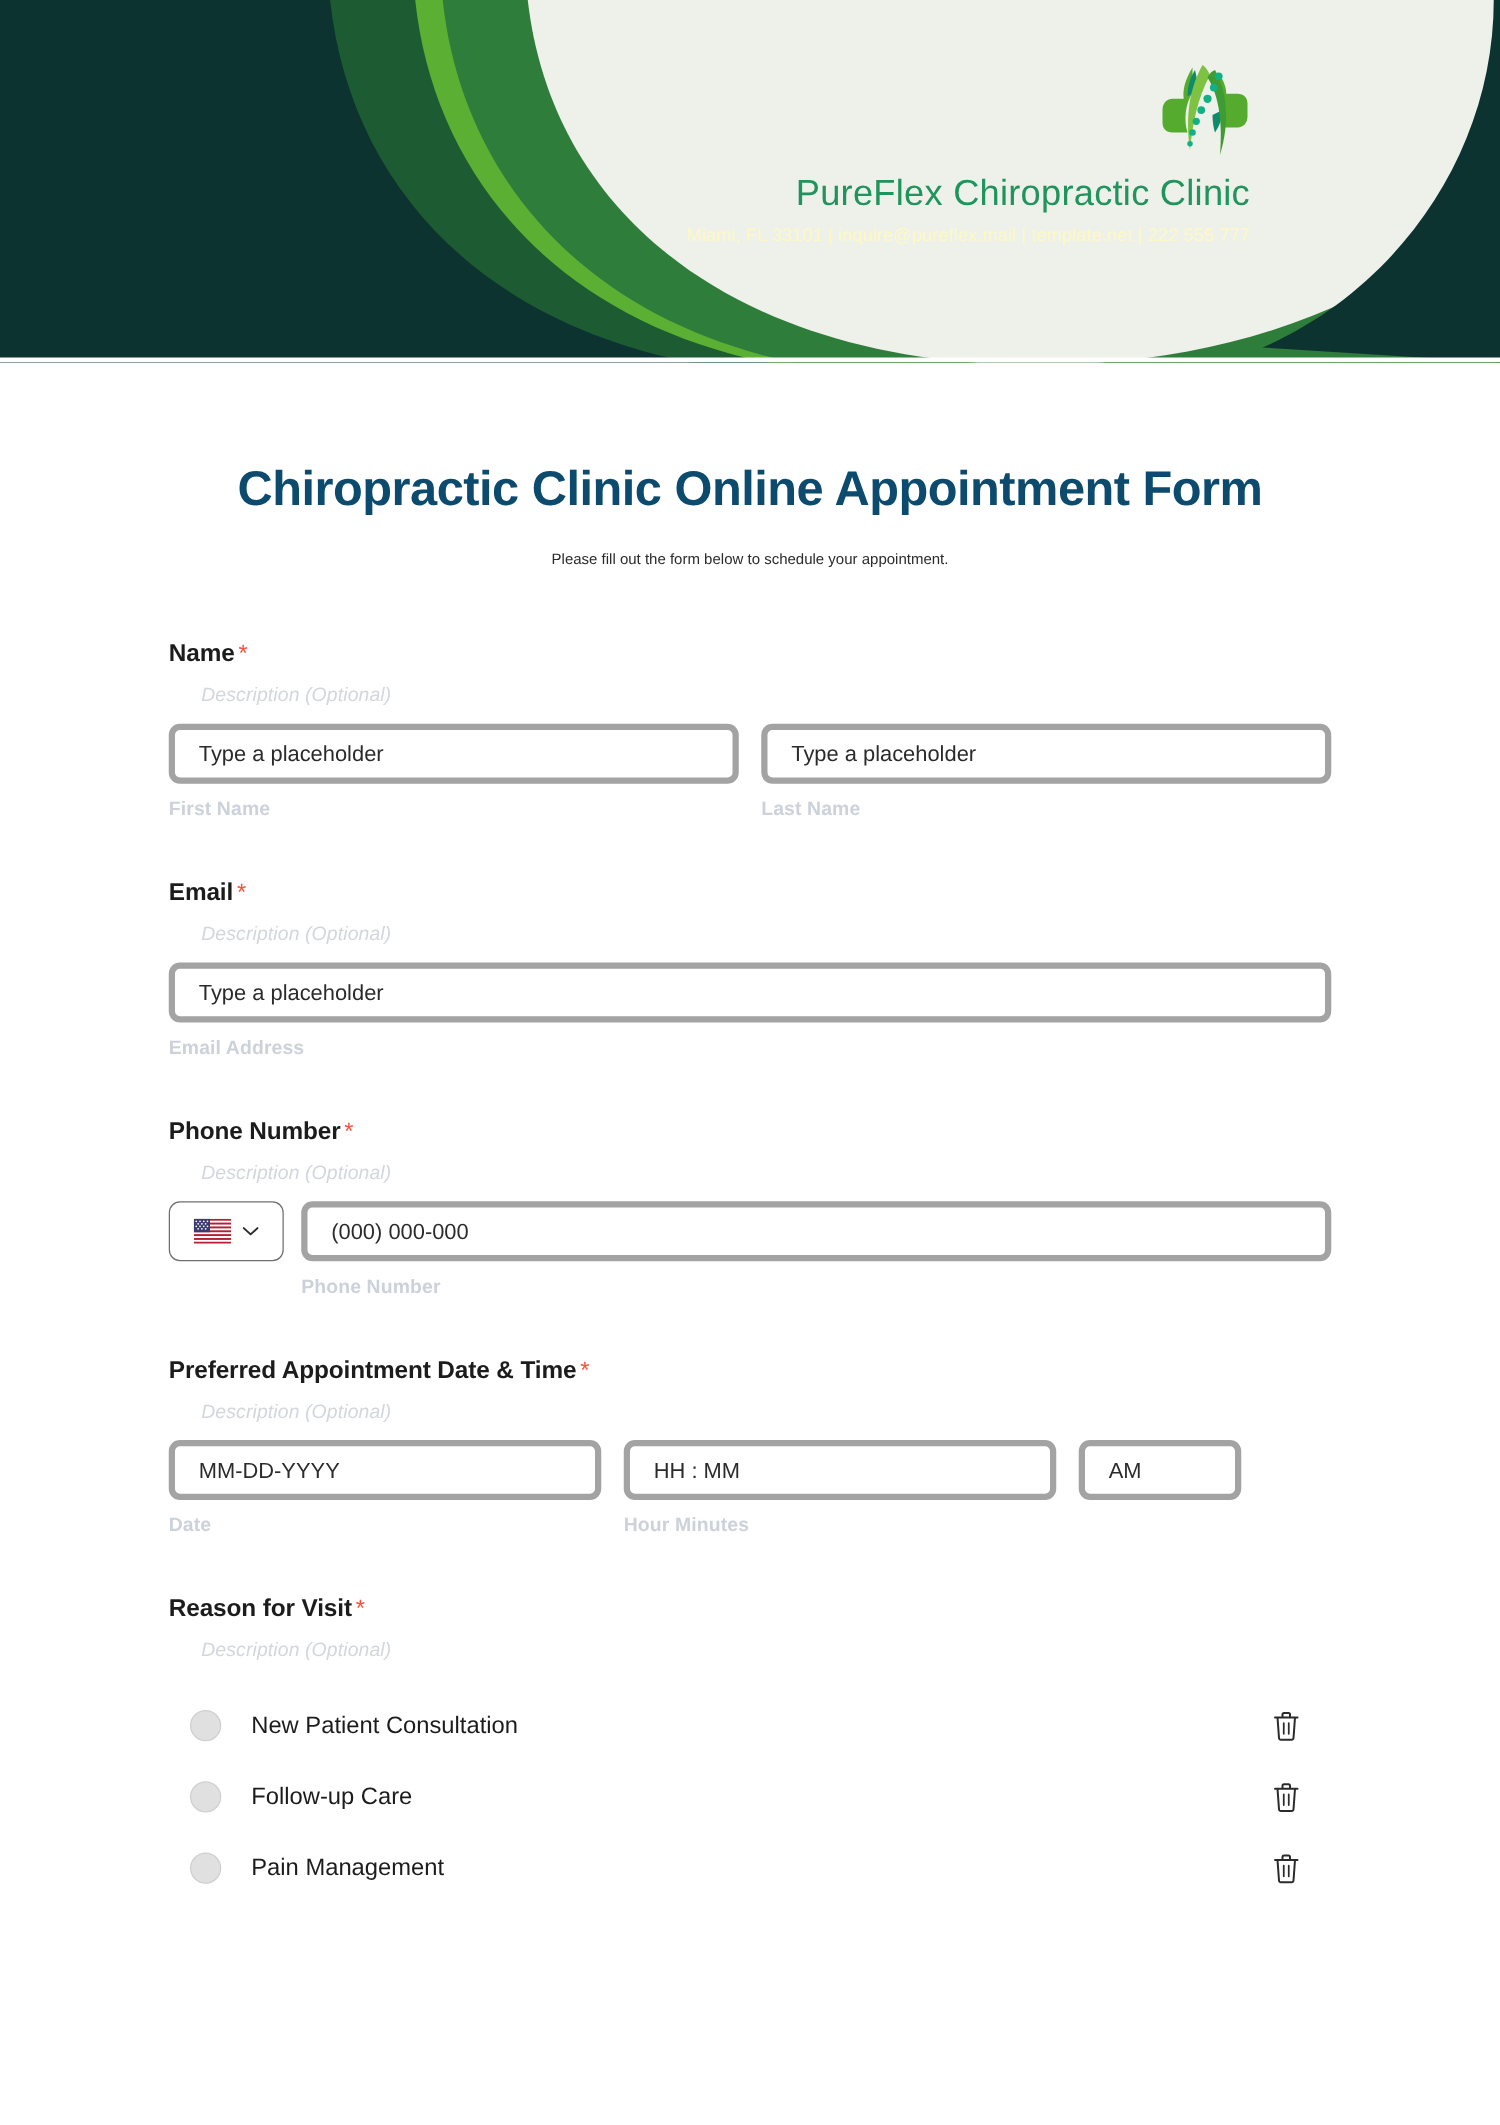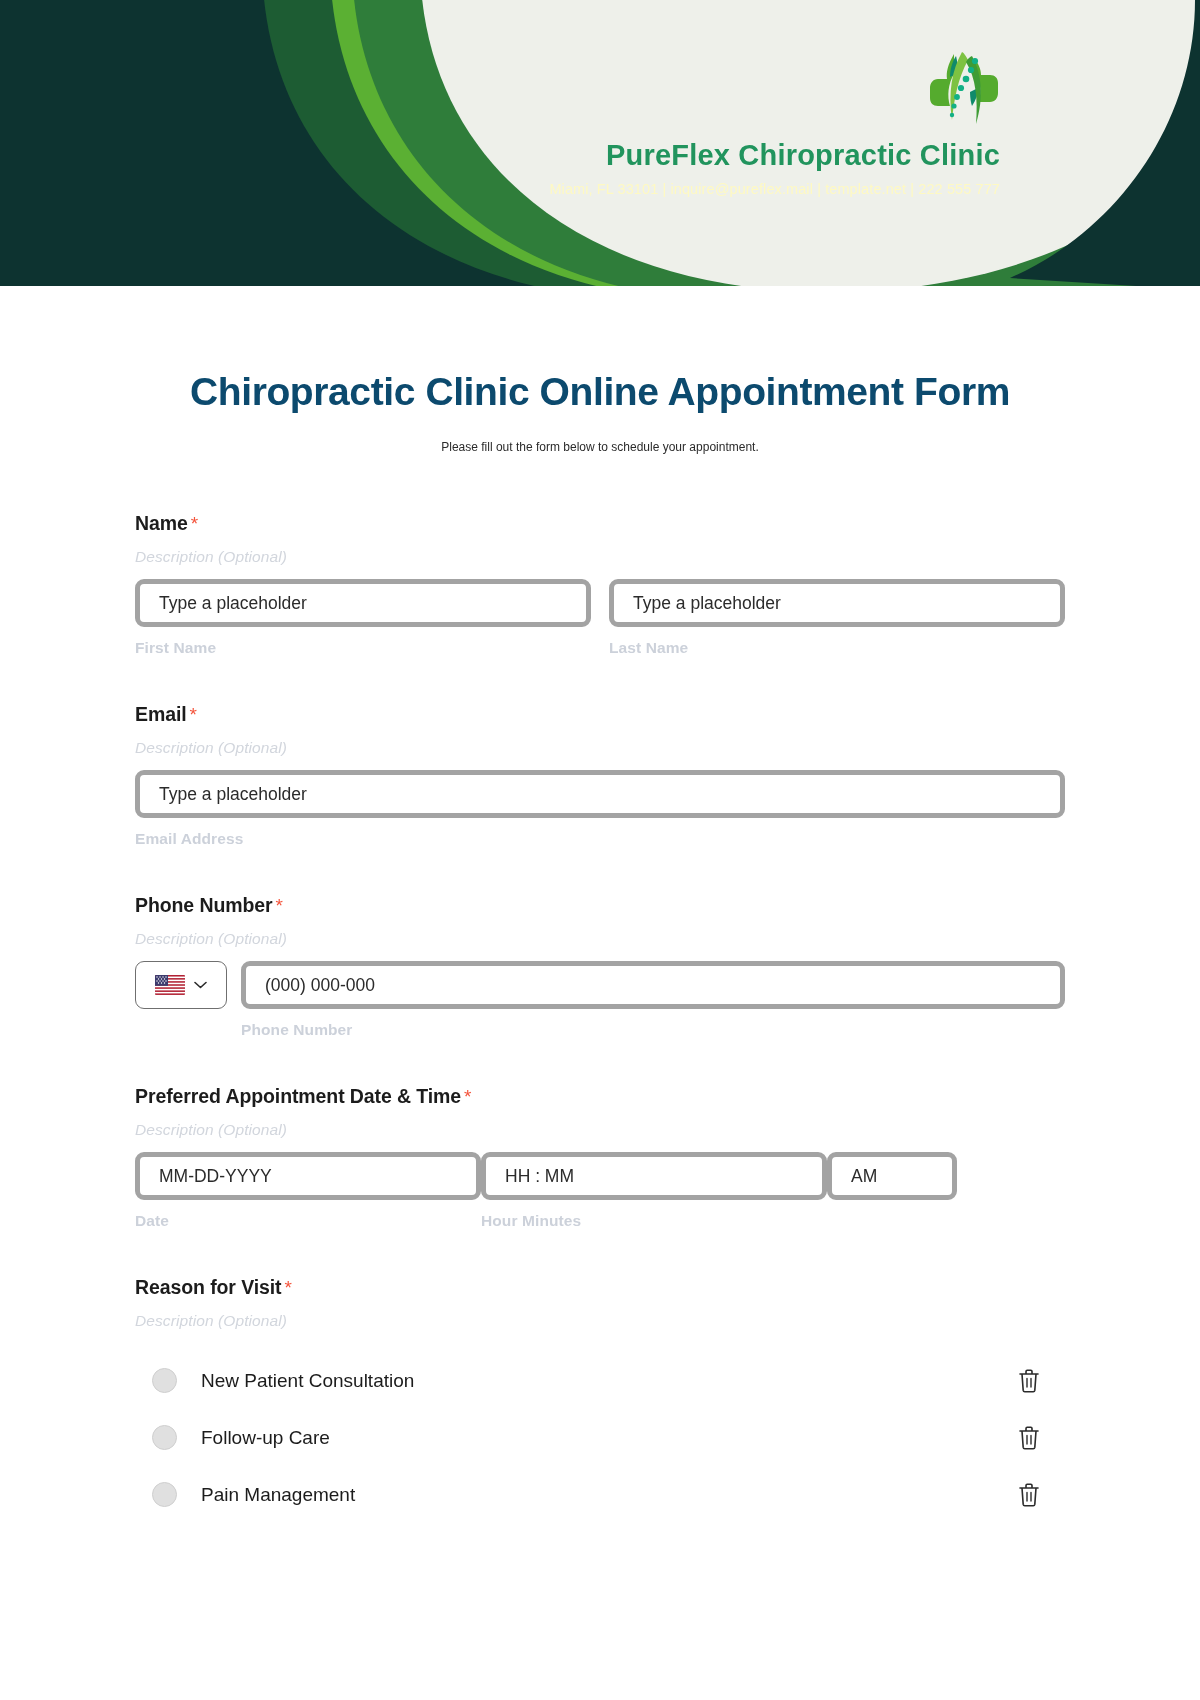--- a/index.html
+++ b/index.html
@@ -26,21 +26,21 @@
     position: absolute;
     right: 200px;
     top: 140px;
     text-align: right;
     width: 640px;
   }
   .brand-name {
     font-size: 29px;
     color: #21945d;
     letter-spacing: 0.2px;
-    font-weight: 700;
+    font-weight: 400;
     line-height: 1.1;
     white-space: nowrap;
   }
   .brand-contact {
     margin-top: 9px;
     font-size: 14.5px;
     color: #fef9c3;
     letter-spacing: 0.1px;
     white-space: nowrap;
   }
@@ -89,20 +89,21 @@
     font-weight: 400;
     font-size: 19px;
     margin-left: 3px;
   }
   .field-desc {
     margin-top: 13px;
     font-size: 15.5px;
     font-style: italic;
     color: #d2d6dd;
     letter-spacing: 0.1px;
+    margin-left: 26px;
   }
 
   .inputs-row {
     display: flex;
     gap: 18px;
     margin-top: 13px;
     align-items: flex-start;
   }
   .input-wrap { flex: 1; }
 
@@ -140,21 +141,21 @@
     align-items: center;
     justify-content: center;
     gap: 9px;
     cursor: pointer;
   }
   .flag { width: 30px; height: 20px; display: block; border-radius: 1px; }
   .chev { width: 13px; height: 8px; display: block; }
   .phone-input-wrap { flex: 1; }
 
   
-  .dt-row { display: flex; margin-top: 13px; align-items: flex-start; }
+  .dt-row { display: flex; gap: 18px; margin-top: 13px; align-items: flex-start; }
   .dt-date { width: 346px; }
   .dt-time { width: 346px; }
   .dt-mer  { width: 130px; }
 
   
   .radio-list { margin-top: 22px; }
   .radio-item {
     display: flex;
     align-items: center;
     height: 57px;

